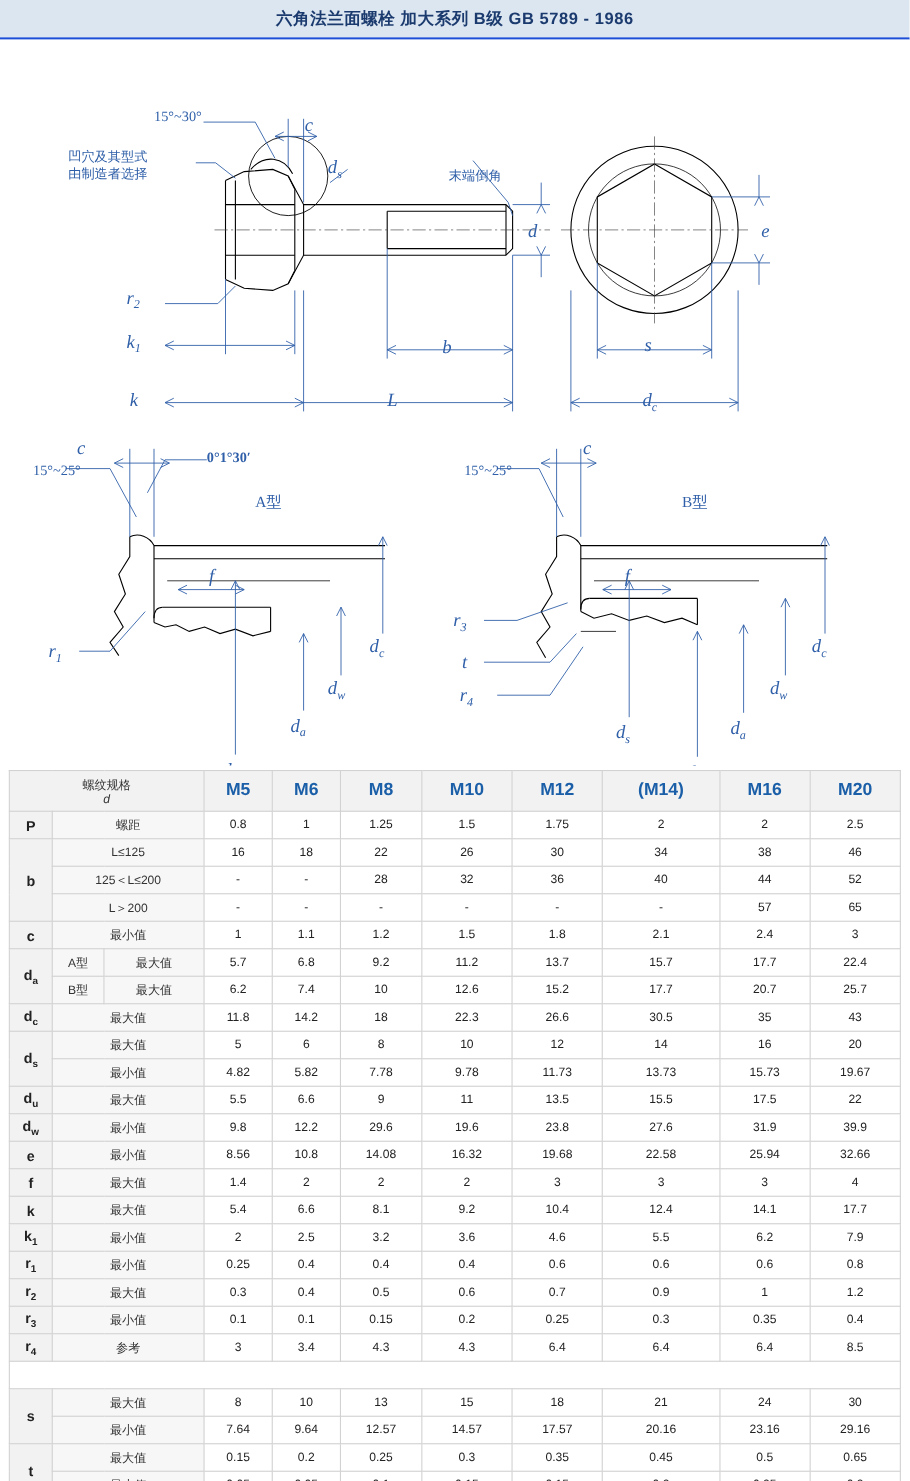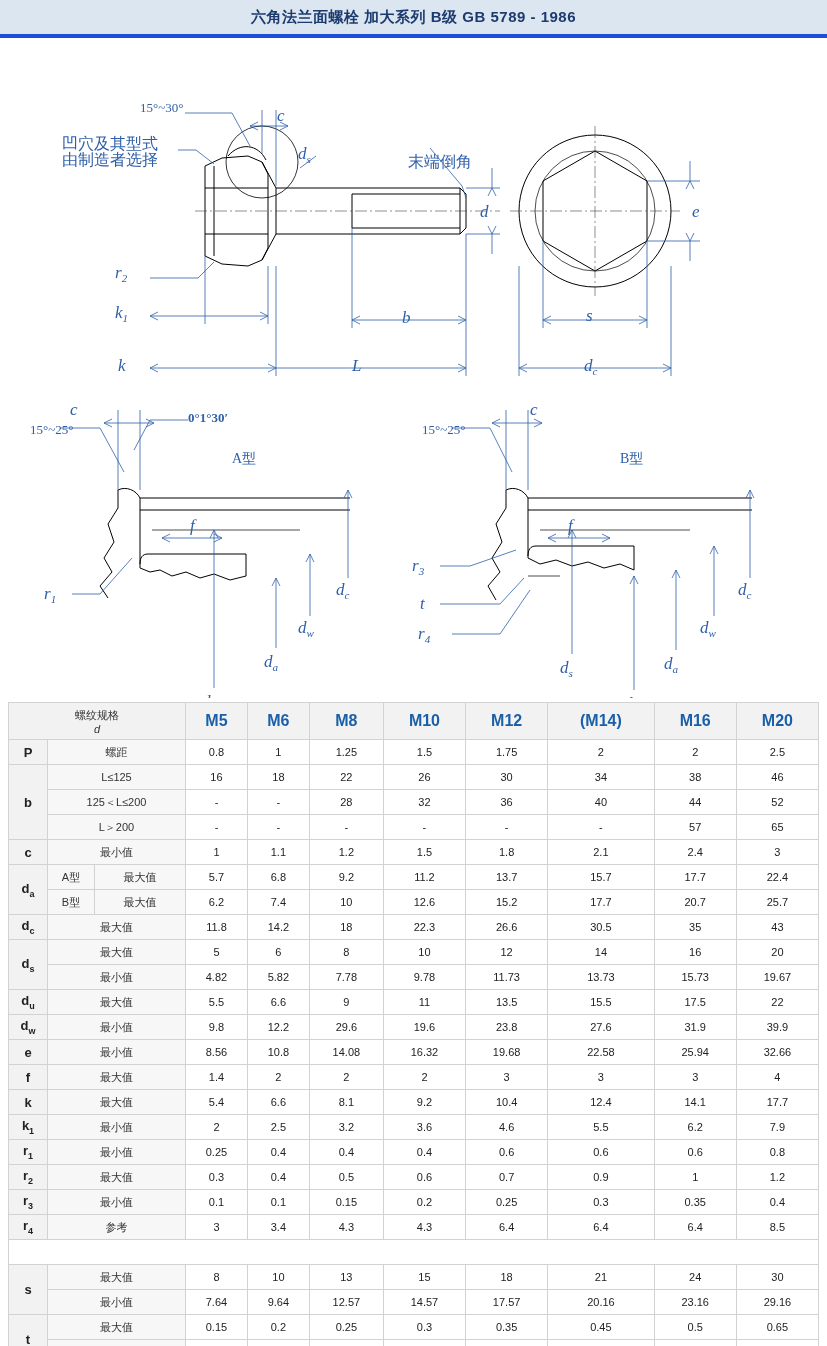--- a/index.html
+++ b/index.html
@@ -13,21 +13,21 @@
     color: #000;
   }
   .page {
     width: 827px;
     position: relative;
   }
   
   .title-bar {
     height: 34px;
     background: #dce6f1;
-    border-bottom: 4px solid #1d4ed8;
+    border-bottom: 2px solid #1d4ed8;
     display: flex;
     align-items: center;
     justify-content: center;
   }
   .title-bar .title {
     font-size: 15px;
     font-weight: bold;
     color: #1b3b6f;
     letter-spacing: 0.5px;
   }
@@ -59,21 +59,21 @@
 
   
   .lbl {
     position: absolute;
     color: #2f5fa8;
     font-family: "Liberation Serif", serif;
     white-space: nowrap;
   }
   .lbl.cn {
     font-family: "Liberation Sans", sans-serif;
-    font-size: 16px;
+    font-size: 12px;
     line-height: 16px;
     color: #2f5fa8;
   }
   .lbl.it {
     font-style: italic;
     font-size: 17px;
   }
   .lbl sub {
     font-size: 0.65em;
     font-style: italic;

